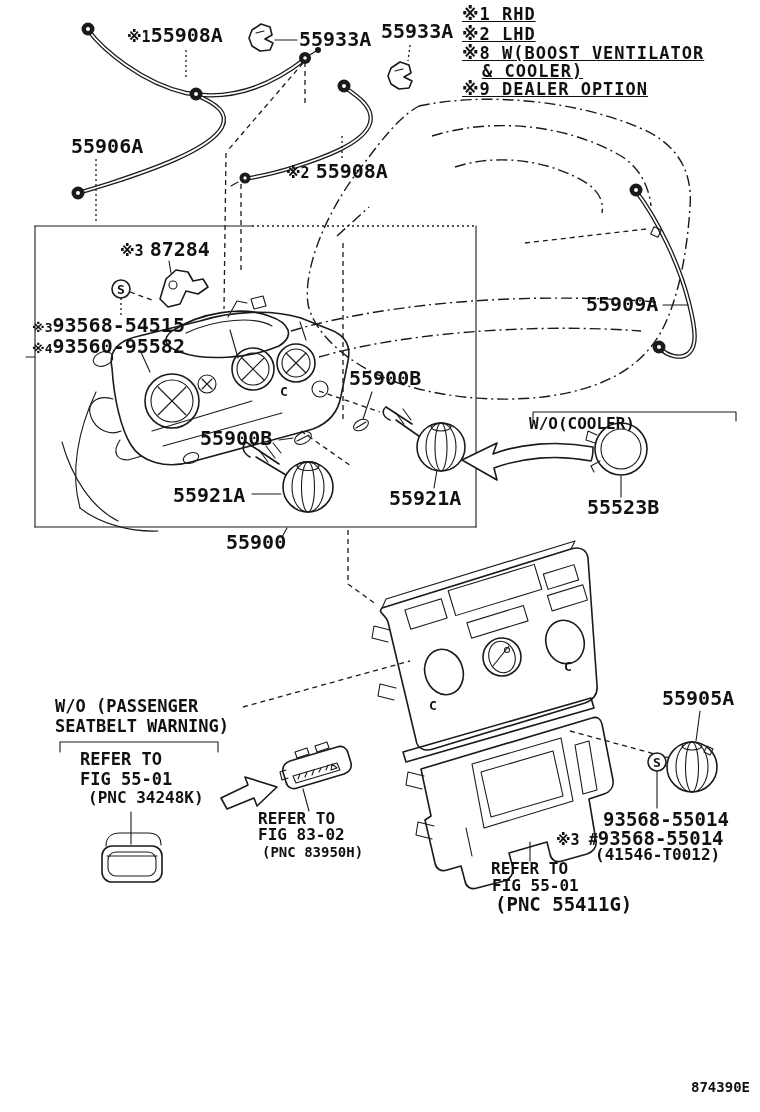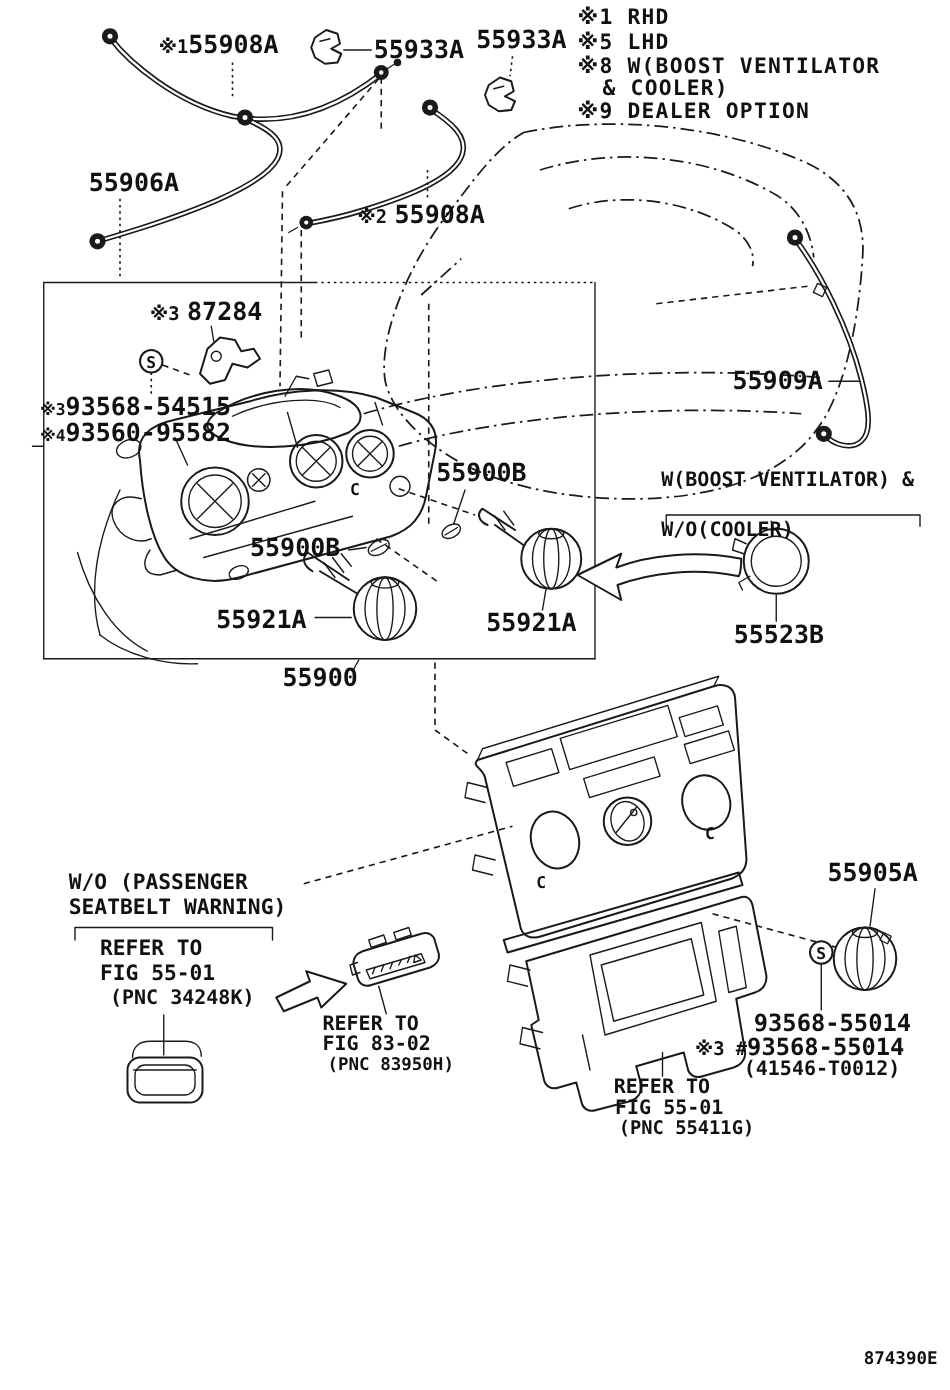--- a/index.html
+++ b/index.html
@@ -1,21 +1,21 @@
 <!DOCTYPE html>
 <html><head>
 <meta charset="utf-8">
 <style>
   html,body{margin:0;padding:0;background:#888;}
   #page{position:relative;width:760px;height:1112px;background:#ffffff;overflow:hidden;
         font-family:"DejaVu Sans Mono","DejaVu Sans",monospace;color:#111;}
   #art{position:absolute;left:0;top:0;}
   .lbl{position:absolute;font-weight:bold;font-size:20px;line-height:1.05;white-space:nowrap;color:#111;}
-  .fs19{font-size:19px;} .fs17{font-size:17px;} .fs16{font-size:16px;} .fs15{font-size:15px;} .fs14{font-size:14px;}
-  .legend{letter-spacing:1px;}
+  .fs19{font-size:19px;} .fs17{font-size:17px;} .fs16{font-size:16px;} .fs15{font-size:19px;} .fs14{font-size:14px;}
+  .legend{letter-spacing:1px;text-decoration:underline;}
   .pfx{font-size:15px;font-weight:bold;}
   .pfx13{font-size:13px;font-weight:bold;}
   .gap{display:inline-block;width:6px;}
   svg *{vector-effect:none;}
   .ln{fill:none;stroke:#1a1a1a;stroke-width:1.6;stroke-linecap:round;stroke-linejoin:round;}
   .thin{stroke-width:1.1;}
   .cblo{fill:none;stroke:#1a1a1a;stroke-width:4.4;stroke-linecap:round;}
   .cbli{fill:none;stroke:#ffffff;stroke-width:1.8;stroke-linecap:round;}
   .dash{fill:none;stroke:#1a1a1a;stroke-width:1.3;stroke-dasharray:5 4;}
   .dot{fill:none;stroke:#1a1a1a;stroke-width:1.3;stroke-dasharray:2 3;}
@@ -283,36 +283,35 @@
     <g>
       <path class="ln thin" d="M60,742 L218,742 M60,742 L60,752 M218,742 L218,752"></path>
     </g>
   </svg>
 
   <div class="lbl" style="left:127px;top:25px"><span class="pfx">※1</span><span>55908A</span></div>
   <div class="lbl" style="left:299px;top:29px">55933A</div>
   <div class="lbl" style="left:381px;top:21px">55933A</div>
 
   <div class="lbl fs17 legend" style="left:462px;top:6px">※1 RHD</div>
-  <div class="lbl fs17 legend" style="left:462px;top:26px">※5 LHD</div>
+  <div class="lbl fs17 legend" style="left:462px;top:26px">※2 LHD</div>
   <div class="lbl fs17 legend" style="left:462px;top:45px">※8 W(BOOST VENTILATOR</div>
   <div class="lbl fs17 legend" style="left:482px;top:63px">&amp; COOLER)</div>
   <div class="lbl fs17 legend" style="left:462px;top:81px">※9 DEALER OPTION</div>
 
   <div class="lbl" style="left:71px;top:136px">55906A</div>
   <div class="lbl" style="left:286px;top:161px"><span class="pfx">※2</span><span class="gap"></span><span>55908A</span></div>
 
   <div class="lbl" style="left:120px;top:239px"><span class="pfx">※3</span><span class="gap"></span><span>87284</span></div>
   <div class="lbl" style="left:32px;top:315px"><span class="pfx13">※3</span><span>93568-54515</span></div>
   <div class="lbl" style="left:32px;top:336px"><span class="pfx13">※4</span><span>93560-95582</span></div>
 
   <div class="lbl" style="left:349px;top:368px">55900B</div>
   <div class="lbl" style="left:586px;top:294px">55909A</div>
 
-  <div class="lbl fs16" style="left:529px;top:376px">W(BOOST VENTILATOR) &amp;</div>
   <div class="lbl fs16" style="left:529px;top:416px">W/O(COOLER)</div>
 
   <div class="lbl" style="left:200px;top:428px">55900B</div>
   <div class="lbl" style="left:173px;top:485px">55921A</div>
   <div class="lbl" style="left:389px;top:488px">55921A</div>
   <div class="lbl" style="left:587px;top:497px">55523B</div>
   <div class="lbl" style="left:226px;top:532px">55900</div>
   <div class="lbl" style="left:662px;top:688px">55905A</div>
 
   <div class="lbl fs19" style="left:603px;top:810px">93568-55014</div>

